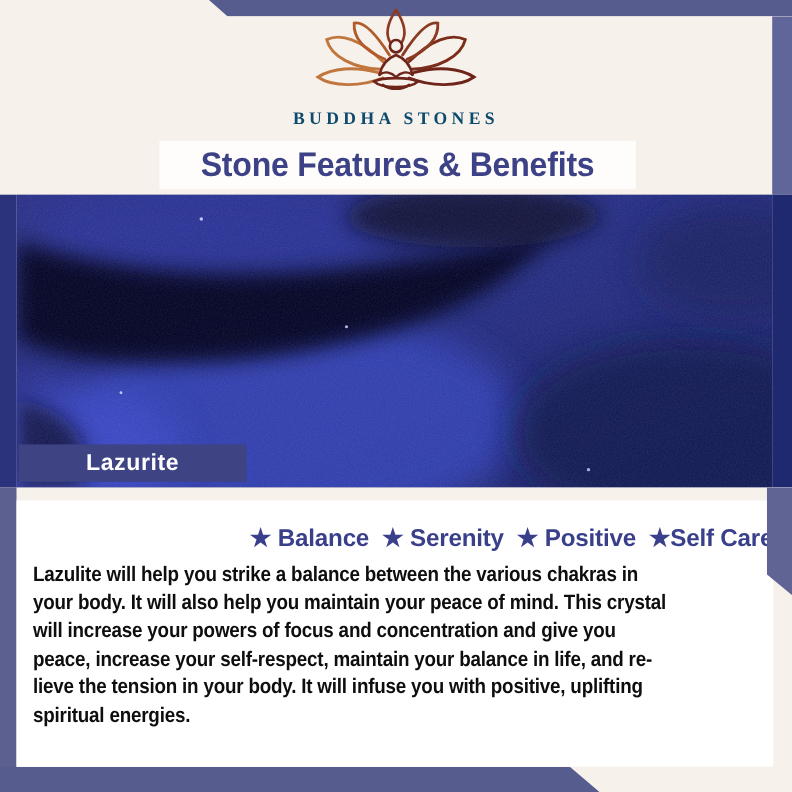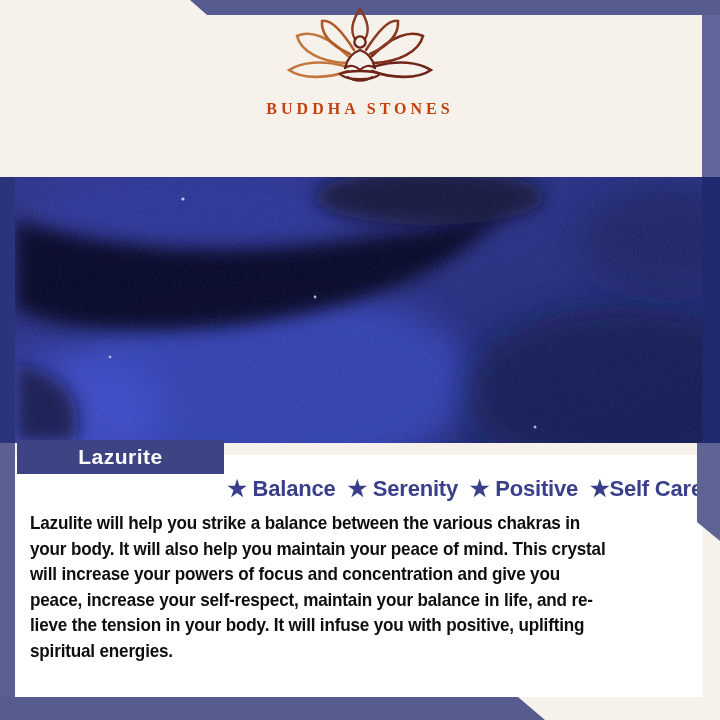--- a/index.html
+++ b/index.html
@@ -6,21 +6,21 @@
   .canvas{
     position:relative;width:720px;height:720px;overflow:hidden;
     background:#f7f1ec;
     font-family:"Liberation Sans",sans-serif;
   }
   
   .logo-wrap{position:absolute;left:0;top:6px;width:720px;text-align:center;}
   .logo-svg{display:block;margin:0 auto;width:156px;height:92px;}
   .brand-name{
     margin-top:2px;font-family:"Liberation Serif",serif;font-size:16px;
-    font-weight:600;letter-spacing:4px;color:#c2410c;
+    font-weight:600;letter-spacing:4px;color:#0c4a6e;
   }
   
   .top-band{position:absolute;left:0;top:0;width:720px;height:15px;background:#575c8e;
     clip-path:polygon(190px 0,720px 0,720px 15px,207px 15px);}
   .right-strip-upper{position:absolute;left:702px;top:15px;width:18px;height:162px;background:#60659a;}
   .right-strip-stone{position:absolute;left:702px;top:177px;width:18px;height:266px;background:#1f2970;}
   .left-strip-stone{position:absolute;left:0;top:177px;width:15px;height:266px;background:#2a337c;}
   .left-strip-lower{position:absolute;left:0;top:443px;width:15px;height:277px;background:#5b6090;}
   .bottom-band{position:absolute;left:0;top:697px;width:545px;height:23px;background:#575c8e;
     clip-path:polygon(0 0,518px 0,545px 23px,0 23px);}
@@ -33,21 +33,21 @@
   }
   .title-banner h1{
     margin:0;font-size:31px;font-weight:bold;color:#3d4287;letter-spacing:-.2px;
     transform:scaleX(.94);transform-origin:center;white-space:nowrap;
   }
   
   .stone-photo{position:absolute;left:15px;top:177px;width:687px;height:266px;overflow:hidden;background:#222a7e;}
   .stone-photo svg{display:block;width:100%;height:100%;}
   .stone-ribbon{
     position:absolute;left:17px;top:404px;width:207px;height:34px;background:#3e4384;z-index:7;
-    display:flex;align-items:center;justify-content:center;margin-top:36px;
+    display:flex;align-items:center;justify-content:center;
   }
   .stone-ribbon span{color:#fdfdfd;font-size:21px;font-weight:bold;letter-spacing:.5px;}
   
   .content-box{position:absolute;left:15px;top:455px;width:688px;height:242px;background:#ffffff;z-index:5;}
   .highlights{
     margin-top:21px;text-align:right;font-size:22px;font-weight:bold;color:#3a3f8b;
     white-space:pre;letter-spacing:-.2px;
   }
   .description{
     margin:8px 0 0 15px;font-size:19px;line-height:25.5px;font-weight:bold;color:#0e0e0e;
@@ -85,20 +85,23 @@
         <circle cx="78" cy="36" r="5.6" stroke="#6e2418" stroke-width="2.4"></circle>
         <path d="M78,44 C70,47 65,53 63,62 M78,44 C86,47 91,53 93,62" stroke="#6e2418" stroke-width="2.4"></path>
         <path d="M63,62 C68,58 74,60 78,64 C82,60 88,58 93,62" stroke="#6e2418" stroke-width="2.2"></path>
         <path d="M58,68 C65,75 91,75 98,68 C90,64 66,64 58,68 Z" stroke="#6e2418" stroke-width="2.4"></path>
         <path d="M66,71 C72,76 84,76 90,71" stroke="#6e2418" stroke-width="2.2"></path>
       </g>
     </svg>
     <div class="brand-name">BUDDHA STONES</div>
   </div>
 
+  <div class="title-banner">
+    <h1>Stone Features &amp; Benefits</h1>
+  </div>
 
   <div class="stone-photo">
     <svg viewBox="0 0 687 266" preserveAspectRatio="none" aria-hidden="true">
       <defs>
         <linearGradient id="base" x1="0" y1="0" x2="1" y2="1">
           <stop offset="0" stop-color="#2a2f86"></stop>
           <stop offset="0.45" stop-color="#232b80"></stop>
           <stop offset="1" stop-color="#1b2266"></stop>
         </linearGradient>
         <filter id="b10" x="-30%" y="-30%" width="160%" height="160%">

